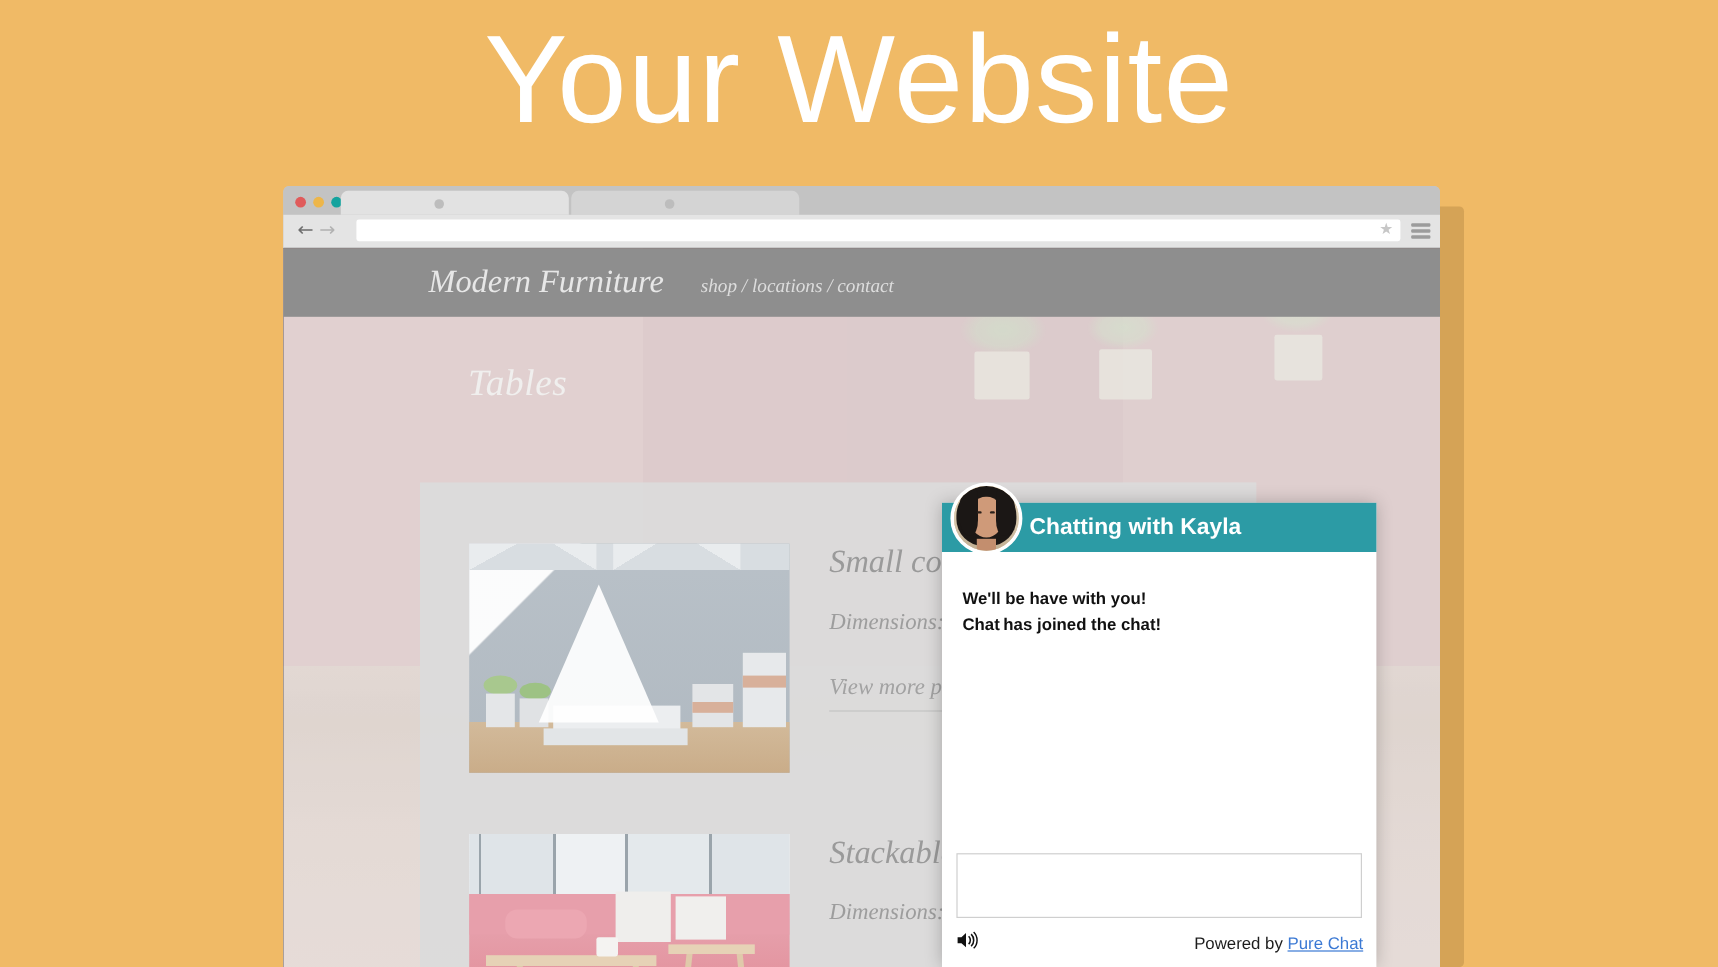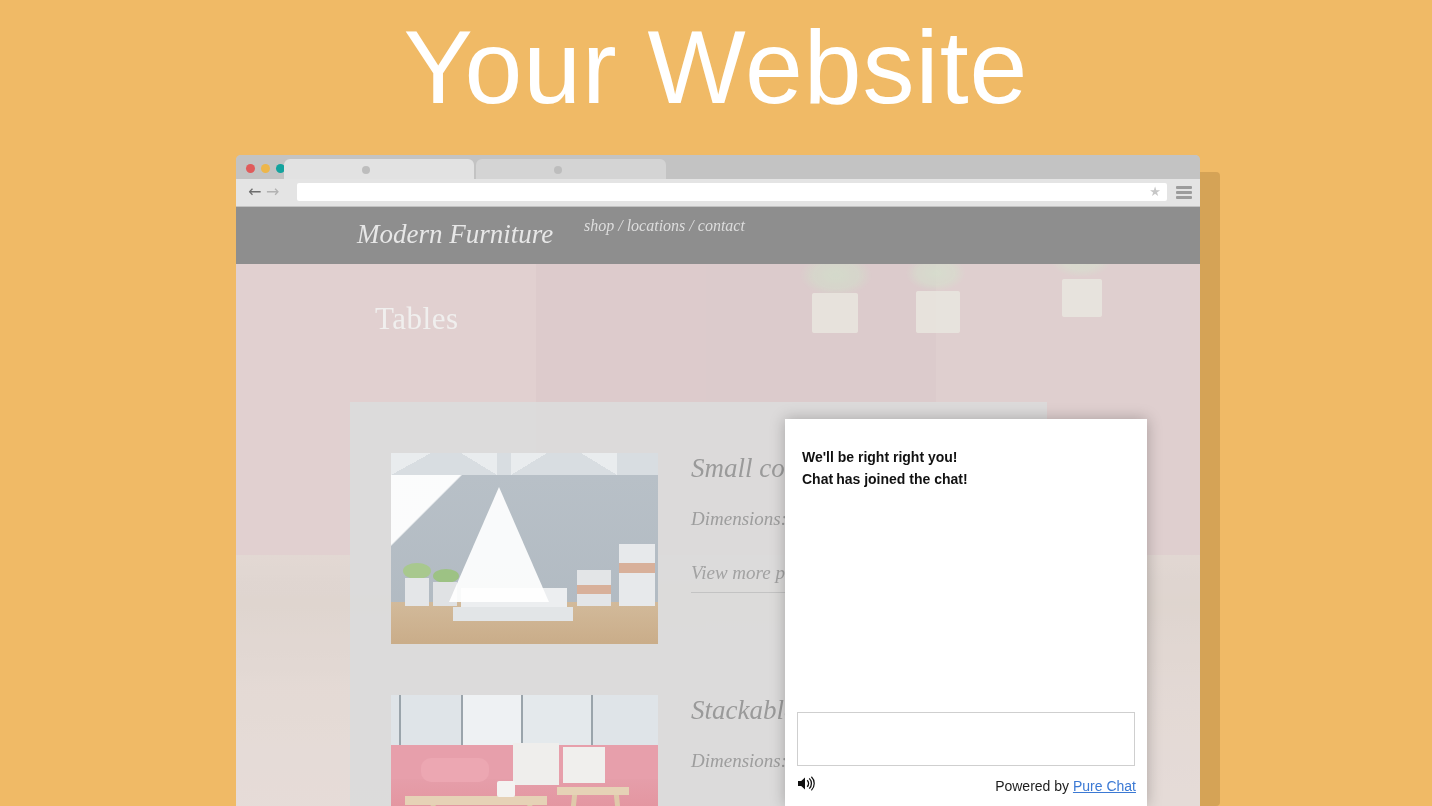--- a/index.html
+++ b/index.html
@@ -218,38 +218,39 @@
     top: 12px;
     font-family: "Liberation Serif", serif;
     font-style: italic;
     font-size: 27px;
     color: #e7e7e7;
     white-space: nowrap;
   }
   .site-nav {
     position: absolute;
     left: 348px;
-    top: 10px;
+    top: 23px;
     font-family: "Liberation Serif", serif;
     font-style: italic;
     font-size: 16px;
     color: #dddddd;
     white-space: nowrap;
   }
 
   
   .section-title {
     position: absolute;
-    left: 139px;
+    left: 154px;
     top: 94px;
     z-index: 6;
     font-family: "Liberation Serif", serif;
     font-size: 31px;
     color: #f0efee;
     letter-spacing: .5px;
+    font-style: italic;
   }
 
   
   .content-card {
     position: absolute;
     left: 114px;
     top: 195px;
     width: 697px;
     height: 405px;
     background: rgba(219,219,219,0.92);
@@ -626,25 +627,40 @@
 
           </div>
         </div>
 
       </div>
     </div>
   </div>
 
   <div class="chat-widget">
 
+    <div class="chat-header">
+      <div class="chat-avatar">
+        <div class="avatar-art">
+          <span class="bg"></span>
+          <span class="hair"></span>
+          <span class="face"></span>
+          <span class="hair-front-l"></span>
+          <span class="hair-front-r"></span>
+          <span class="eye l"></span>
+          <span class="eye r"></span>
+          <span class="neck"></span>
+        </div>
+      </div>
+      <div class="chat-title">Chatting with Kayla</div>
+    </div>
 
     <div class="chat-body">
 
 
-      <div class="sys-msg">We'll be right right you!</div>
+      <div class="sys-msg">We'll be have with you!</div>
 
       <div class="sys-msg second">
         <span class="who">Chat</span><span>has joined the chat!</span>
       </div>
     </div>
 
     <div class="chat-input-wrap">
       <textarea class="chat-input" placeholder="" style=""></textarea>
     </div>
 

